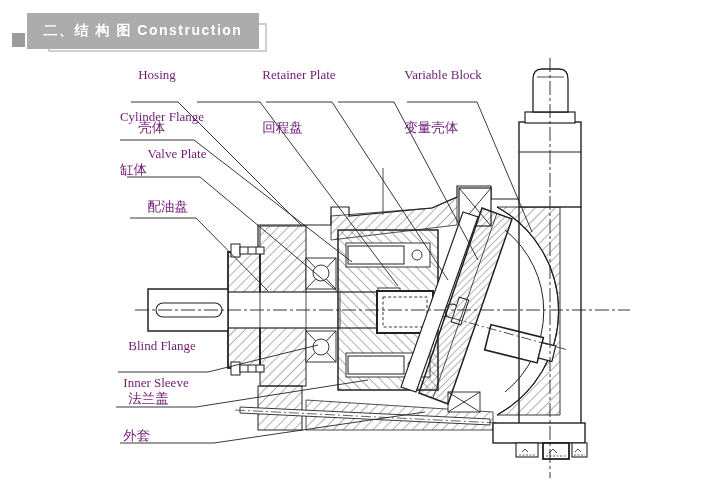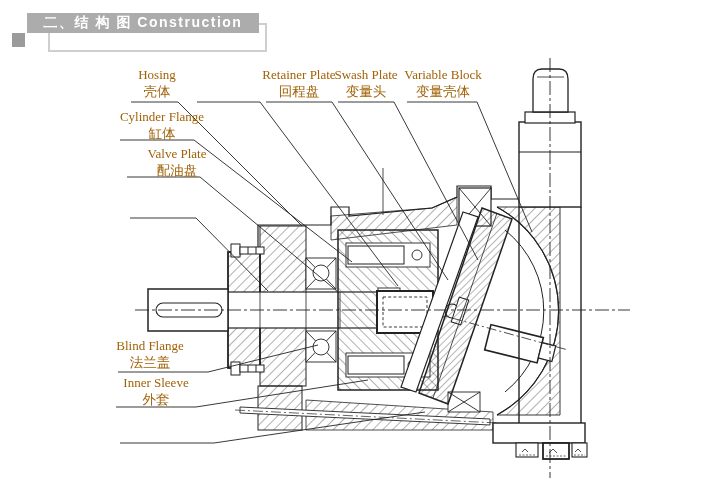--- a/index.html
+++ b/index.html
@@ -2,28 +2,28 @@
 <html><head>
 <meta charset="utf-8">
 <style>
   html,body{margin:0;padding:0;background:#fff;}
   .stage{position:relative;width:712px;height:486px;background:#fff;overflow:hidden;
          font-family:"Liberation Serif","DejaVu Serif",serif;}
   
   .banner-outline{position:absolute;left:48px;top:23px;width:215px;height:25px;
                   border:2px solid #cfcfcf;z-index:1;}
   .banner-chip{position:absolute;left:12px;top:33px;width:13px;height:14px;background:#9b9b9b;z-index:2;}
-  .banner{position:absolute;left:27px;top:13px;width:232px;height:20px;background:#acacac;
+  .banner{position:absolute;left:27px;top:13px;width:232px;height:36px;background:#acacac;
           color:#fff;font-family:"Liberation Sans","DejaVu Sans",sans-serif;font-weight:bold;
           font-size:14px;letter-spacing:1.5px;display:flex;align-items:center;justify-content:center;
           z-index:3;white-space:nowrap;}
   
-  .lbl{position:absolute;transform:translateX(-50%);text-align:center;font-size:13px;color:#a16207;
+  .lbl{position:absolute;transform:translateX(-50%);font-size:13px;color:#701a75;
        line-height:17px;white-space:nowrap;z-index:4;}
-  .lbl .zh{font-size:13.5px;}
+  .lbl .zh{font-size:13.5px;margin-top:36px;}
   svg.diagram{position:absolute;left:0;top:0;z-index:2;}
 </style>
 </head>
 <body>
 
 <div class="stage">
 
   <div class="banner-outline"></div>
   <div class="banner-chip"></div>
   <div class="banner">
@@ -176,37 +176,33 @@
   </svg>
 
   <div class="lbl" style="left:157px;top:66px">
     <div>Hosing</div>
     <div class="zh">壳体</div>
   </div>
   <div class="lbl" style="left:299px;top:66px">
     <div>Retainer Plate</div>
     <div class="zh">回程盘</div>
   </div>
-  <div class="lbl" style="left:366px;top:66px">
-    <div>Swash Plate</div>
-    <div class="zh">变量头</div>
-  </div>
   <div class="lbl" style="left:443px;top:66px">
     <div>Variable Block</div>
     <div class="zh">变量壳体</div>
   </div>
   <div class="lbl" style="left:162px;top:108px">
     <div>Cylinder Flange</div>
     <div class="zh">缸体</div>
   </div>
   <div class="lbl" style="left:177px;top:145px">
     <div>Valve Plate</div>
     <div class="zh">配油盘</div>
   </div>
-  <div class="lbl" style="left:150px;top:337px">
+  <div class="lbl" style="left:162px;top:337px">
     <div>Blind Flange</div>
     <div class="zh">法兰盖</div>
   </div>
   <div class="lbl" style="left:156px;top:374px">
     <div>Inner Sleeve</div>
     <div class="zh">外套</div>
   </div>
 
 </div>
 

